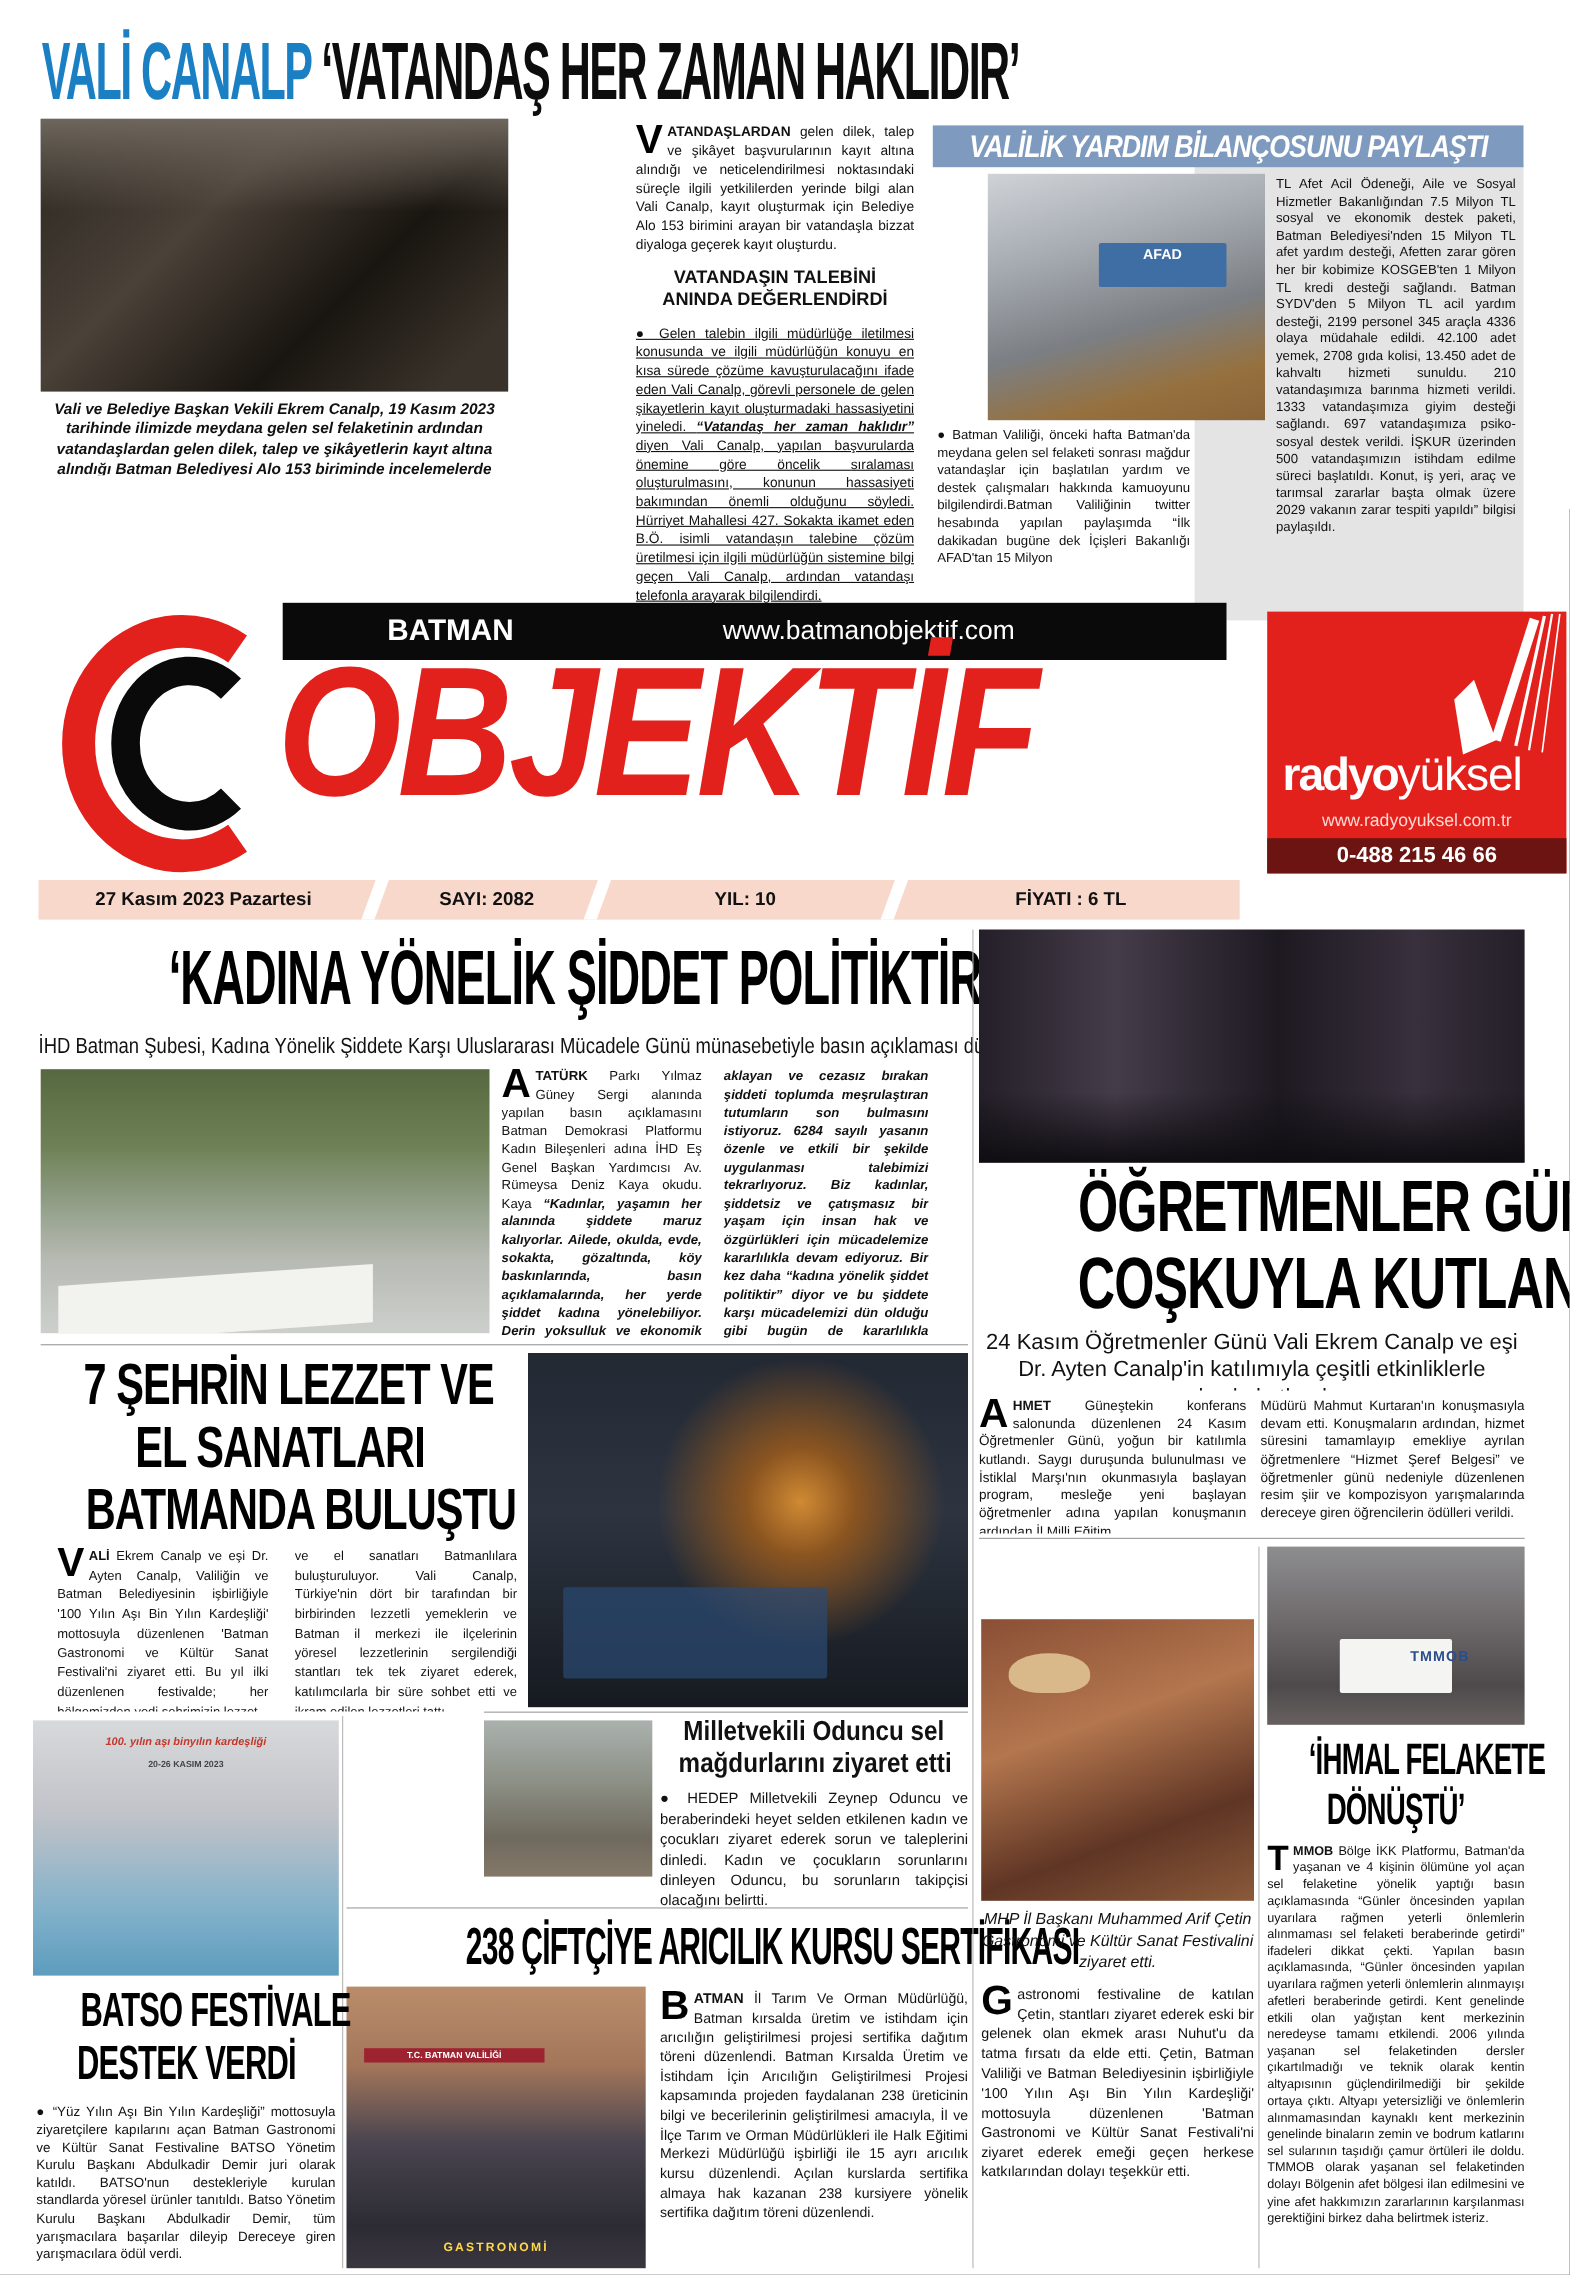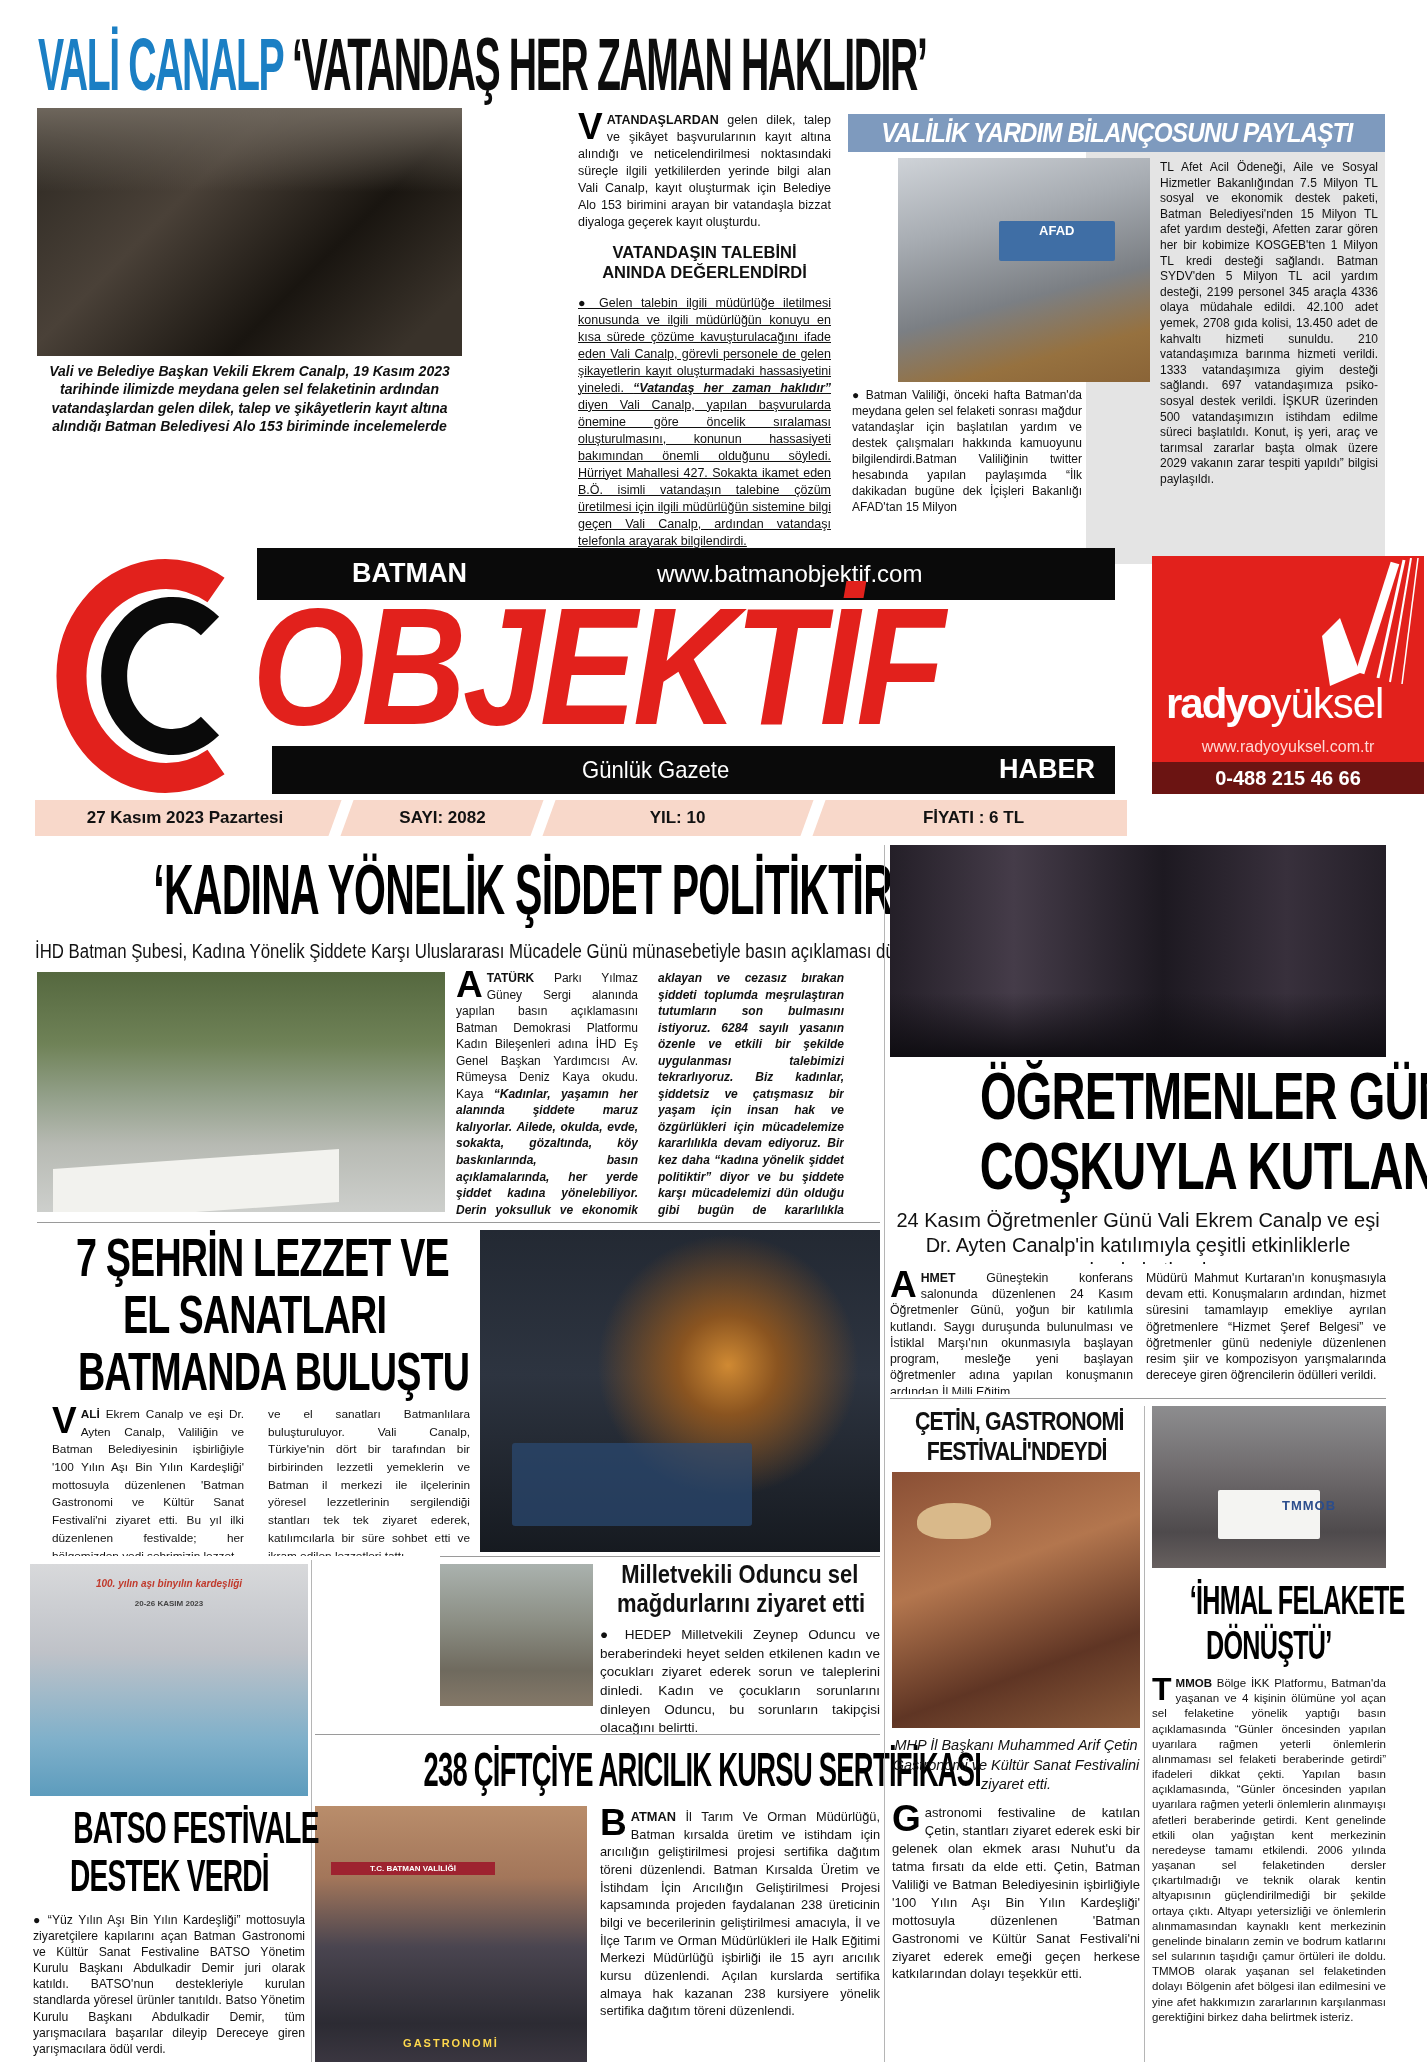--- a/index.html
+++ b/index.html
@@ -58,24 +58,20 @@
     <span style="position:absolute;left:95px;top:10px;color:#fff;font-weight:800;font-size:27px;letter-spacing:0px;">BATMAN</span>
     <span style="position:absolute;left:400px;top:12px;color:#fff;font-size:24px;">www.batmanobjektif.com</span>
   </div>
 
   <svg class="ab" style="left:48px;top:556px;" width="225" height="240" viewBox="0 0 225 240">
     <path d="M 168 34 A 94 102 0 1 0 168 206" fill="none" stroke="#e2211c" stroke-width="30"></path>
     <path d="M 162 70 A 58 66 0 1 0 162 170" fill="none" stroke="#0a0a0a" stroke-width="26"></path>
   </svg>
   <div class="ab" style="left:252px;top:572px;width:880px;height:192px;color:#e2211c;font-weight:800;font-style:italic;font-size:158px;line-height:188px;letter-spacing:-4px;white-space:nowrap;transform:scale(0.92,1.06);transform-origin:left center;">OBJEKTİF</div>
 
-  <div class="ab" style="left:272px;top:746px;width:843px;height:48px;background:#0a0a0a;">
-    <span style="position:absolute;left:310px;top:10px;color:#fff;font-size:24px;transform:scaleX(0.92);transform-origin:left;">Günlük Gazete</span>
-    <span style="position:absolute;right:20px;top:8px;color:#fff;font-weight:800;font-size:27px;">HABER</span>
-  </div>
 
   <div class="ab" style="left:1152px;top:556px;width:272px;height:238px;background:#e2211c;">
     <svg width="120" height="130" viewBox="0 0 120 130" style="position:absolute;right:4px;top:2px;">
       <path d="M 95 5 L 60 115" stroke="#fff" stroke-width="9" fill="none"></path>
       <path d="M 104 2 L 78 120" stroke="#fff" stroke-width="3" fill="none"></path>
       <path d="M 111 0 L 90 124" stroke="#fff" stroke-width="2" fill="none"></path>
       <path d="M 118 0 L 102 126" stroke="#fff" stroke-width="1.5" fill="none"></path>
       <path d="M 40 60 L 60 115 L 30 128 L 22 78 Z" fill="#fff"></path>
     </svg>
     <div style="position:absolute;left:14px;top:124px;color:#fff;white-space:nowrap;">
@@ -166,24 +162,20 @@
     <div class="ov-label" style="left:8%;top:6%;width:84%;color:#c0392b;font-size:10px;font-style:italic;">100. yılın aşı binyılın kardeşliği</div>
     <div class="ov-label" style="left:8%;top:15%;width:84%;color:#444;font-size:8px;">20-26 KASIM 2023</div>
   </div>
   <div class="ab center" style="left:30px;top:1804px;width:278px;height:98px;">
     <div><span class="headline" style="display:inline-block;font-size:38px;line-height:48px;transform:scale(0.74,1.15);transform-origin:center;">BATSO FESTİVALE</span></div>
     <div><span class="headline" style="display:inline-block;font-size:38px;line-height:48px;transform:scale(0.74,1.15);transform-origin:center;">DESTEK VERDİ</span></div>
   </div>
   <div class="ab body-txt" style="left:33px;top:1912px;width:272px;height:150px;font-size:12.2px;line-height:1.32;">● “Yüz Yılın Aşı Bin Yılın Kardeşliği” mottosuyla ziyaretçilere kapılarını açan Batman Gastronomi ve Kültür Sanat Festivaline BATSO Yönetim Kurulu Başkanı Abdulkadir Demir juri olarak katıldı. BATSO'nun destekleriyle kurulan standlarda yöresel ürünler tanıtıldı. Batso Yönetim Kurulu Başkanı Abdulkadir Demir, tüm yarışmacılara başarılar dileyip Dereceye giren yarışmacılara ödül verdi.</div>
 
   <div class="ab vline" style="left:884px;top:845px;height:1217px;"></div>
-  <div class="ab center" style="left:892px;top:1406px;width:250px;height:62px;">
-    <div><span style="display:inline-block;font-weight:800;font-size:26px;line-height:30px;transform:scaleX(0.82);transform-origin:center;white-space:nowrap;letter-spacing:-1px;">ÇETİN, GASTRONOMİ</span></div>
-    <div><span style="display:inline-block;font-weight:800;font-size:26px;line-height:30px;transform:scaleX(0.82);transform-origin:center;white-space:nowrap;letter-spacing:-1px;">FESTİVALİ'NDEYDİ</span></div>
-  </div>
   <div class="ab photo" style="left:892px;top:1472px;width:248px;height:256px;background:linear-gradient(160deg,#8a4f35,#b3764e 38%,#5f3524 72%,#8a5a3a);">
     <div class="ab" style="left:10%;top:12%;width:30%;height:14%;background:#d9b98a;border-radius:50% 50% 40% 40%;"></div>
   </div>
   <div class="ab center" style="left:892px;top:1736px;width:248px;height:62px;font-size:14.5px;font-style:italic;font-weight:500;line-height:1.35;overflow:hidden;">MHP İl Başkanı Muhammed Arif Çetin Gastronomi ve Kültür Sanat Festivalini ziyaret etti.</div>
   <div class="ab body-txt" style="left:892px;top:1804px;width:248px;height:258px;font-size:13px;line-height:1.38;">
     <span class="dropcap">G</span><span>astronomi festivaline de katılan Çetin, stantları ziyaret ederek eski bir gelenek olan ekmek arası Nuhut'u da tatma fırsatı da elde etti. Çetin, Batman Valiliği ve Batman Belediyesinin işbirliğiyle '100 Yılın Aşı Bin Yılın Kardeşliği' mottosuyla düzenlenen 'Batman Gastronomi ve Kültür Sanat Festivali'ni ziyaret ederek emeği geçen herkese katkılarından dolayı teşekkür etti.</span>
   </div>
 
   <div class="ab vline" style="left:1144px;top:1406px;height:656px;"></div>
   <div class="ab photo" style="left:1152px;top:1406px;width:234px;height:162px;background:linear-gradient(180deg,#8d8d8f,#6e6a6c 42%,#4e4a4c 78%,#67605f);">

